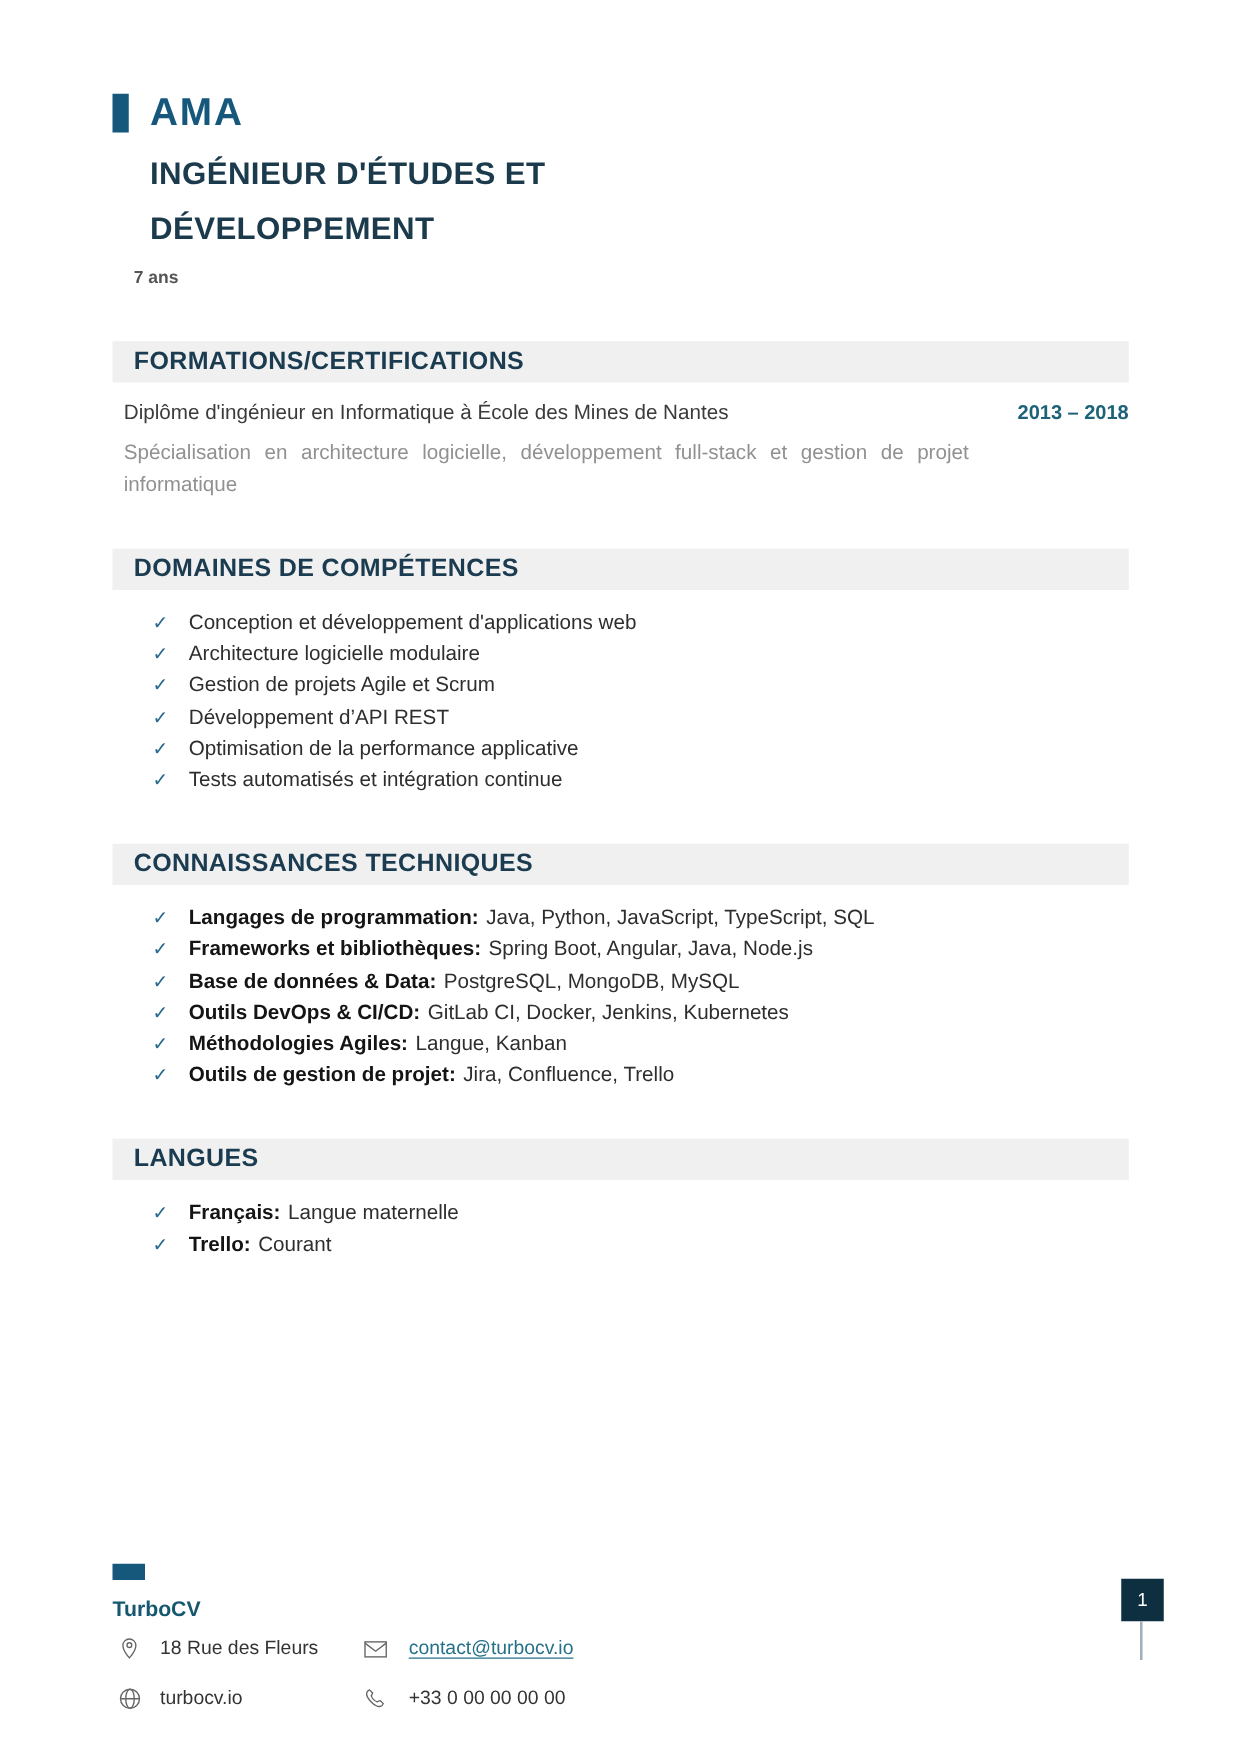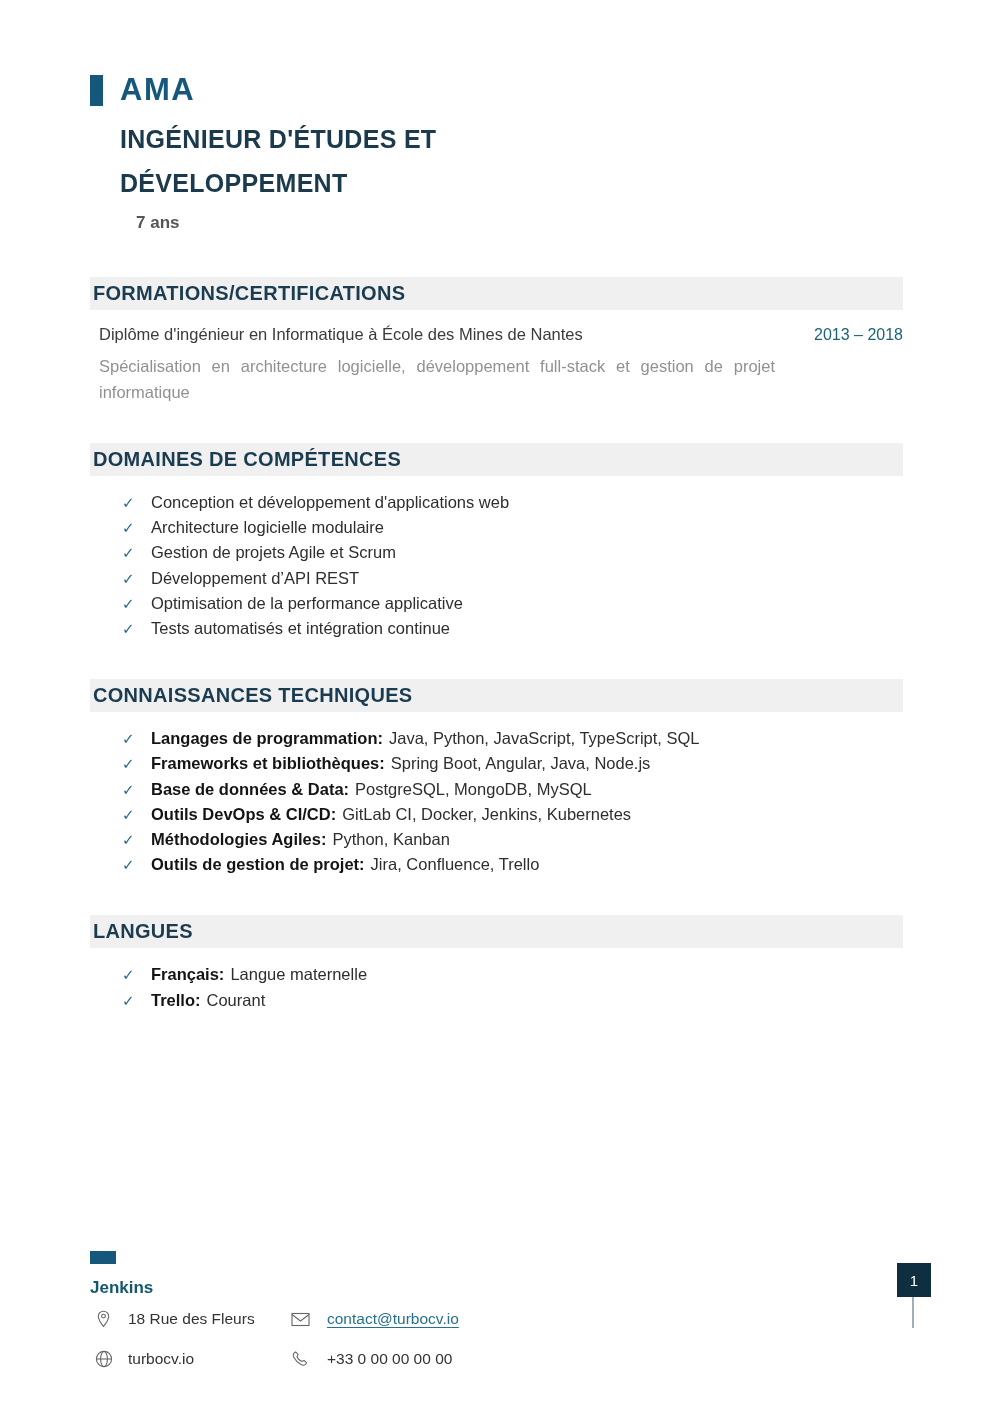--- a/index.html
+++ b/index.html
@@ -37,53 +37,53 @@
     margin-left: 30px;
     margin-top: 9px;
     max-width: 420px;
     font-size: 25px;
     font-weight: bold;
     color: #1b3a4c;
     line-height: 44px;
     letter-spacing: 0.3px;
   }
   .experience {
-    margin-left: 46px;
+    margin-left: 17px;
     margin-top: 8px;
-    font-size: 17px;
+    font-size: 14px;
     font-weight: bold;
     color: #555555;
   }
 
   
   .section { margin-top: 38px; }
   .section.first { margin-top: 44px; }
   .section-bar {
     background: #f0f0f1;
     height: 33px;
     display: flex;
     align-items: center;
-    padding-left: 3px;
+    padding-left: 17px;
   }
   .section-title {
     font-size: 20px;
     font-weight: bold;
     color: #1b3c50;
     letter-spacing: 0.3px;
   }
 
   
   .entry { margin-top: 15px; padding-left: 9px; }
   .entry-head {
     display: flex;
     justify-content: space-between;
     align-items: baseline;
   }
   .degree { font-size: 16.5px; color: #3b3b3b; }
-  .dates  { font-size: 16px; font-weight: normal; color: #1d6378; white-space: nowrap; margin-left: 29px; }
+  .dates  { font-size: 16px; font-weight: bold; color: #1d6378; white-space: nowrap; margin-left: 29px; }
   .entry-desc {
     margin-top: 9px;
     max-width: 676px;
     font-size: 16.5px;
     line-height: 26px;
     color: #919191;
     text-align: justify;
   }
 
   
@@ -232,21 +232,21 @@
         <li>
             <span class="check">✓</span>
             <span><span class="item-label">Base de données &amp; Data:</span><span>PostgreSQL, MongoDB, MySQL</span></span>
           </li>
         <li>
             <span class="check">✓</span>
             <span><span class="item-label">Outils DevOps &amp; CI/CD:</span><span>GitLab CI, Docker, Jenkins, Kubernetes</span></span>
           </li>
         <li>
             <span class="check">✓</span>
-            <span><span class="item-label">Méthodologies Agiles:</span><span>Python, Kanban</span></span>
+            <span><span class="item-label">Méthodologies Agiles:</span><span>Langue, Kanban</span></span>
           </li>
         <li>
             <span class="check">✓</span>
             <span><span class="item-label">Outils de gestion de projet:</span><span>Jira, Confluence, Trello</span></span>
           </li>
       </ul>
     </div>
 
     <div class="section">
       <div class="section-bar">
@@ -260,21 +260,21 @@
         <li>
             <span class="check">✓</span>
             <span><span class="item-label">Trello:</span><span>Courant</span></span>
           </li>
       </ul>
     </div>
 
   </div>
 
   <div class="footer-accent"></div>
-  <div class="footer-brand">Jenkins</div>
+  <div class="footer-brand">TurboCV</div>
 
   <div class="footer-contacts">
     <span class="c-icon">
       <svg width="17" height="18" viewBox="0 0 17 18">
           <path d="M8.5 1.2 C5.6 1.2 3.3 3.5 3.3 6.3 c0 4 5.2 10 5.2 10 s5.2-6 5.2-10 C13.7 3.5 11.4 1.2 8.5 1.2 Z"></path>
           <circle cx="8.5" cy="6.1" r="1.9"></circle>
         </svg>
     </span>
     <span>18 Rue des Fleurs</span>
     <span class="c-icon">

